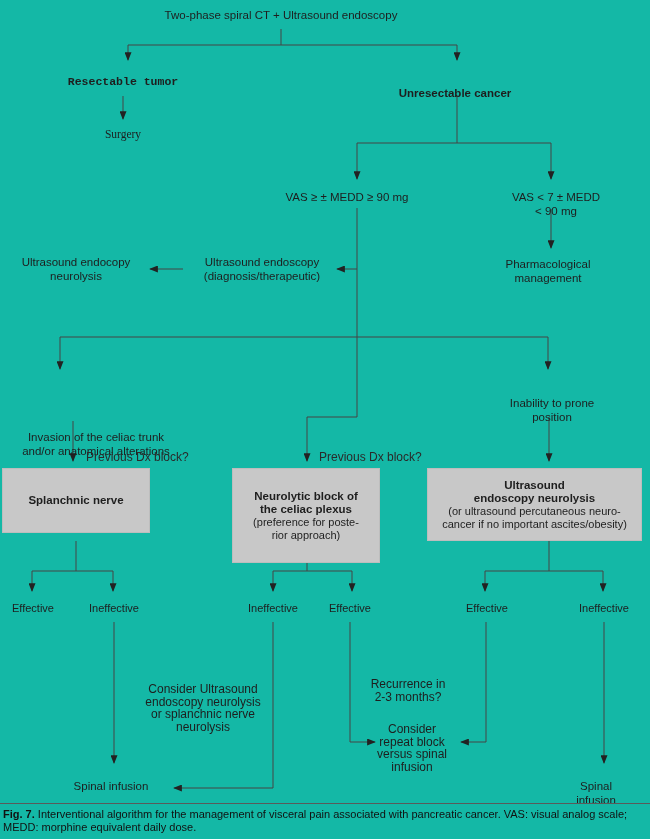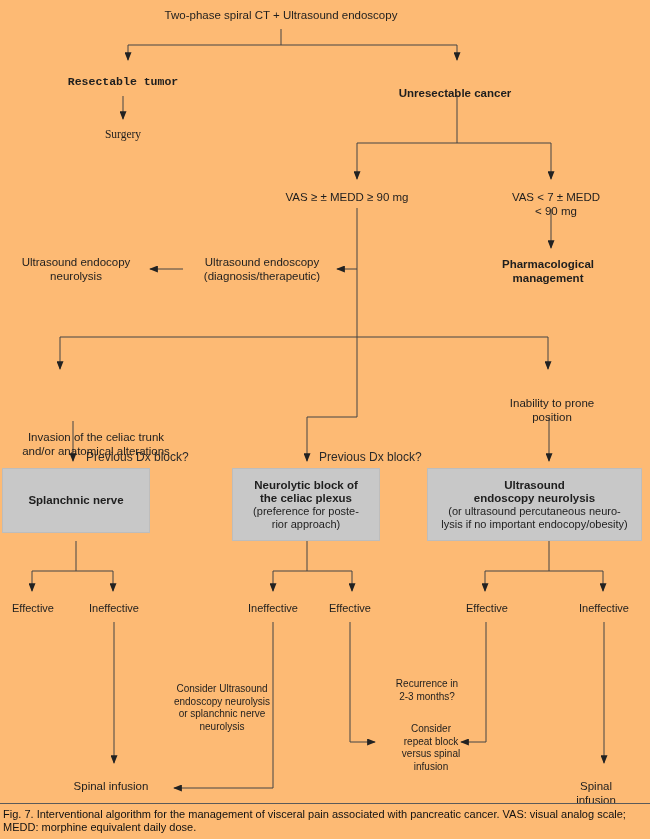--- a/index.html
+++ b/index.html
@@ -2,35 +2,35 @@
 <html><head>
 <meta charset="utf-8">
 <style>
   * { margin: 0; padding: 0; box-sizing: border-box; }
   html, body { background: #ffffff; }
   body { font-family: "Liberation Sans", sans-serif; color: #1e1e1e; }
   #stage {
     position: relative;
     width: 650px;
     height: 839px;
-    background: #fdba74;
+    background: #14b8a6;
     overflow: hidden;
   }
   svg.connectors { position: absolute; left: 0; top: 0; width: 650px; height: 839px; }
   .node {
     position: absolute;
     transform: translateX(-50%);
     text-align: center;
     font-size: 11.5px;
     line-height: 14px;
     white-space: pre-line;
     color: #1e1e1e;
   }
   .node.bold { font-weight: bold; }
-  .node.small { font-size: 10px; line-height: 12.5px; margin-left: 19px; }
+  .node.small { font-size: 12px; line-height: 12.5px; }
   .note {
     position: absolute;
     font-size: 12px;
     line-height: 11px;
     white-space: pre-line;
     color: #2a2a2a;
   }
   .gbox {
     position: absolute;
     background: #c8c8c8;
@@ -47,21 +47,21 @@
   .gbox .bdetail { white-space: pre-line; }
   .caption-rule {
     position: absolute; left: 0; top: 803px; width: 650px; height: 0;
     border-top: 1px solid #5a5a5a;
   }
   .caption {
     position: absolute; left: 3px; top: 808px; width: 645px;
     font-size: 11px; line-height: 13px; color: #111;
     text-align: left;
   }
-  .caption b { font-weight: normal; }
+  .caption b { font-weight: bold; }
 </style>
 </head>
 <body>
 
 <div id="stage">
 
   <svg class="connectors" viewBox="0 0 650 839" xmlns="http://www.w3.org/2000/svg">
     <defs>
       <marker id="ah" viewBox="0 0 10 8" refX="9" refY="4" markerWidth="9" markerHeight="7" orient="auto">
         <path d="M0,0 L10,4 L0,8 Z" fill="#222"></path>
@@ -119,48 +119,48 @@
     </g>
   </svg>
 
   <div class="node" style="left:281px; top:8px;">Two-phase spiral CT + Ultrasound endoscopy</div>
   <div class="node bold" style="left:123px; top:75px;font-family:Liberation Mono, monospace;">Resectable tumor</div>
   <div class="node bold" style="left:455px; top:75px;margin-top:11px;">Unresectable cancer</div>
   <div class="node" style="left:123px; top:127px;font-family:Liberation Serif, serif;">Surgery</div>
 
   <div class="node" style="left:347px; top:190px;">VAS ≥ ± MEDD ≥ 90 mg</div>
   <div class="node" style="left:556px; top:190px;">VAS &lt; 7 ± MEDD &lt; 90 mg</div>
-  <div class="node" style="left:548px; top:257px;font-weight:bold;">Pharmacological
+  <div class="node" style="left:548px; top:257px;">Pharmacological
 management</div>
   <div class="node" style="left:262px; top:255px;">Ultrasound endoscopy
 (diagnosis/therapeutic)</div>
   <div class="node" style="left:76px; top:255px;">Ultrasound endocopy
 neurolysis</div>
 
   <div class="node" style="left:96px; top:385px;margin-top:45px;">Invasion of the celiac trunk
 and/or anatomical alterations</div>
   <div class="node" style="left:552px; top:396px;">Inability to prone position</div>
 
   <div class="note" style="left:86px; top:452px;">Previous Dx block?</div>
   <div class="note" style="left:319px; top:452px;">Previous Dx block?</div>
 
   <div class="gbox" style="left:2px; top:468px; width:148px; height:65px;">
     <div class="btitle">Splanchnic nerve</div>
   </div>
-  <div class="gbox" style="left:232px; top:468px; width:148px; height:73px;">
+  <div class="gbox" style="left:232px; top:468px; width:148px; height:95px;">
     <div class="btitle">Neurolytic block of
 the celiac plexus</div>
     <div class="bdetail">(preference for poste-
 rior approach)</div>
   </div>
   <div class="gbox" style="left:427px; top:468px; width:215px; height:73px;">
     <div class="btitle">Ultrasound
 endoscopy neurolysis</div>
     <div class="bdetail">(or ultrasound percutaneous neuro-
-lysis if no important endocopy/obesity)</div>
+cancer if no important ascites/obesity)</div>
   </div>
 
   <div class="node" style="left:33px;  top:601px; font-size:11px;">Effective</div>
   <div class="node" style="left:114px; top:601px; font-size:11px;">Ineffective</div>
   <div class="node" style="left:273px; top:601px; font-size:11px;">Ineffective</div>
   <div class="node" style="left:350px; top:601px; font-size:11px;">Effective</div>
   <div class="node" style="left:487px; top:601px; font-size:11px;">Effective</div>
   <div class="node" style="left:604px; top:601px; font-size:11px;">Ineffective</div>
 
   <div class="node small" style="left:203px; top:683px;">Consider Ultrasound

